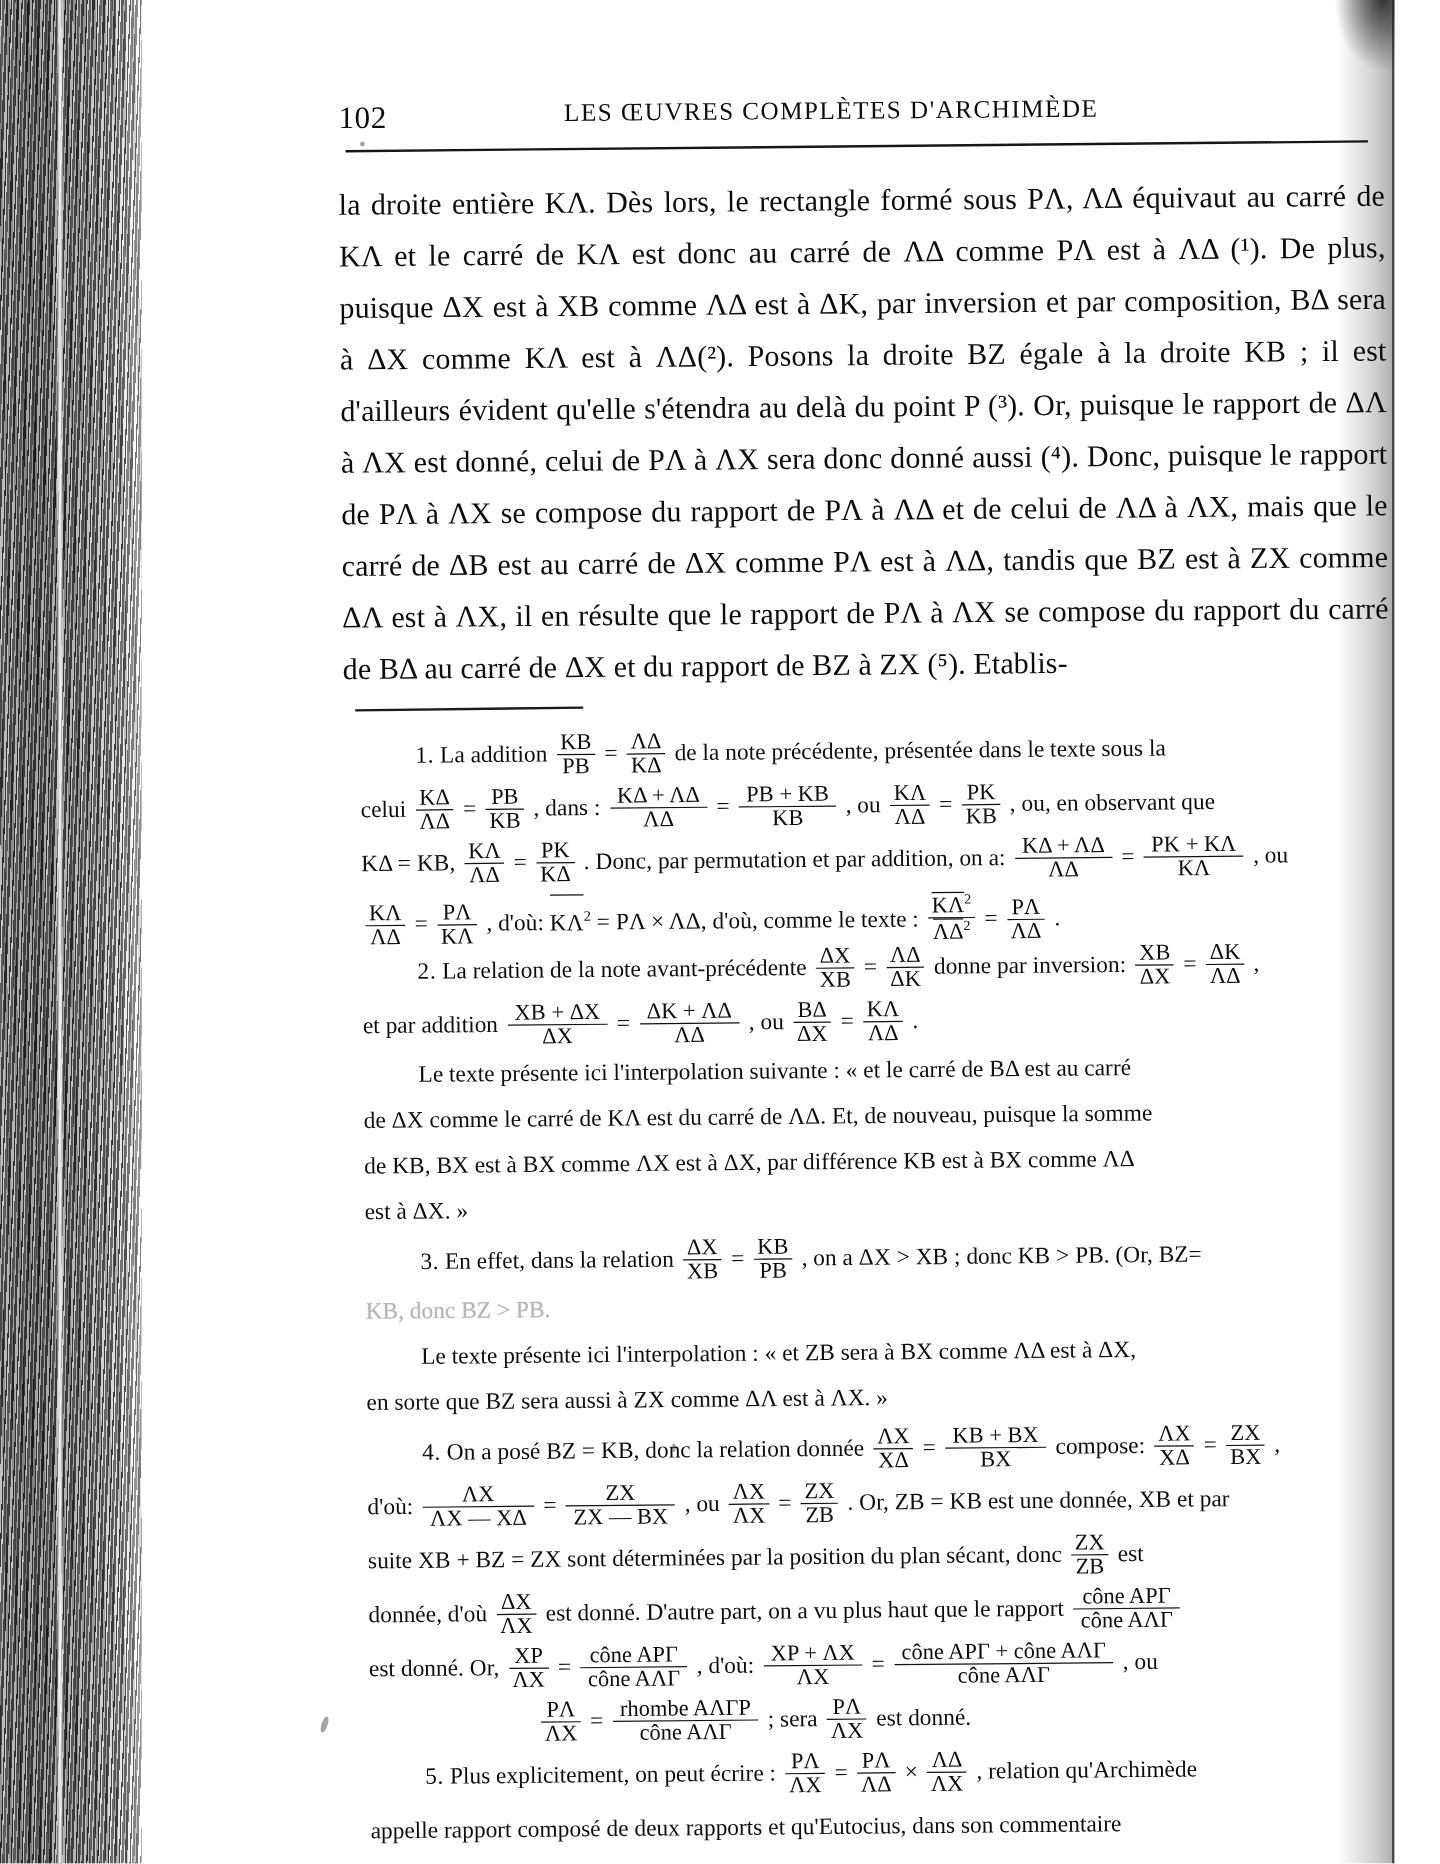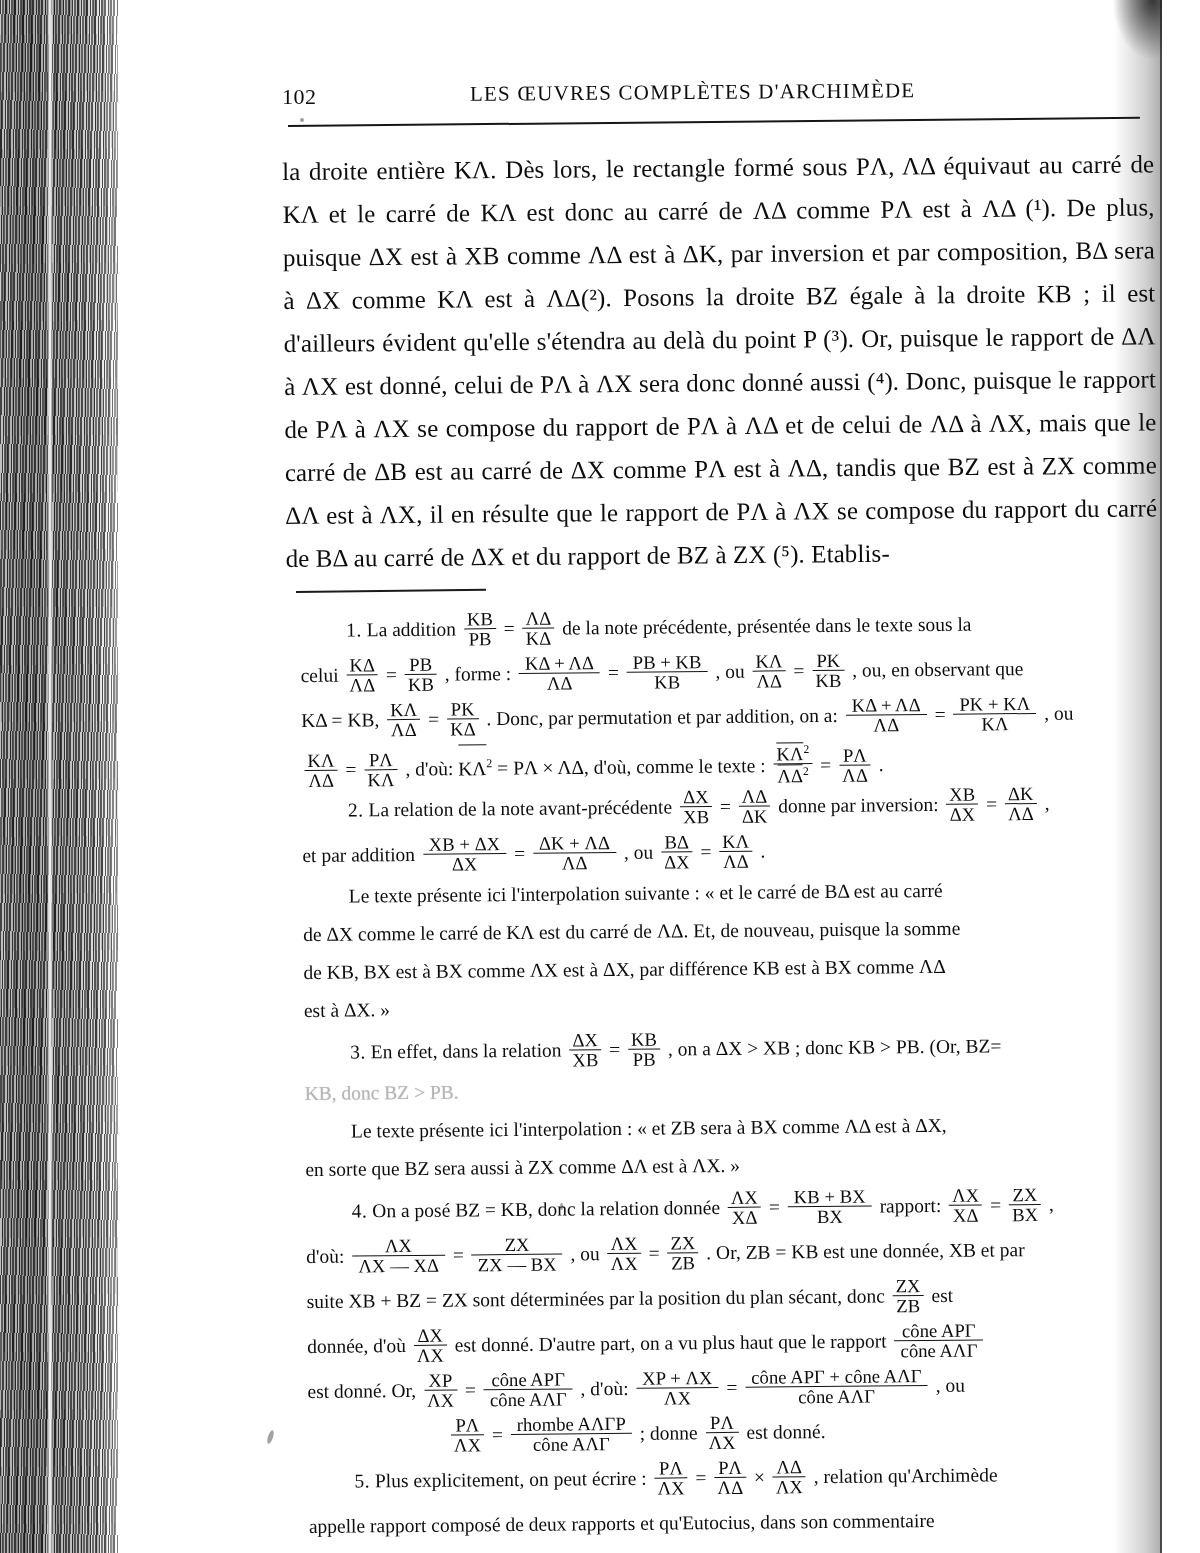--- a/index.html
+++ b/index.html
@@ -61,21 +61,21 @@
     position:absolute;left:0;top:0;width:1200px;height:1553px;
     color:#0d0d0d;
   }
 
   
   #header{
     position:absolute;left:0;top:84px;width:1160px;height:34px;
   }
   #page-number{
     position:absolute;left:282px;top:0;
-    font-size:22px;letter-spacing:.5px;
+    font-size:26px;letter-spacing:.5px;
   }
   #running-head{
     position:absolute;left:470px;top:-4px;
     font-size:21px;letter-spacing:1.2px;
     transform:rotate(-0.45deg);
     white-space:nowrap;
   }
   #header-rule{
     position:absolute;left:288px;top:125px;width:852px;height:0;
     border-top:2px solid #161616;
@@ -196,21 +196,21 @@
         <span>celui</span>
         <span class="frac">
           <span class="num">KΔ</span>
           <span class="den">ΛΔ</span>
         </span>
         <span>=</span>
         <span class="frac">
           <span class="num">PB</span>
           <span class="den">KB</span>
         </span>
-        <span>, forme :</span>
+        <span>, dans :</span>
         <span class="frac wide">
           <span class="num">KΔ + ΛΔ</span>
           <span class="den">ΛΔ</span>
         </span>
         <span>=</span>
         <span class="frac wide">
           <span class="num">PB + KB</span>
           <span class="den">KB</span>
         </span>
         <span>, ou</span>
@@ -359,21 +359,21 @@
         <span>On a posé BZ = KB, donc la relation donnée</span>
         <span class="frac">
           <span class="num">ΛX</span>
           <span class="den">XΔ</span>
         </span>
         <span>=</span>
         <span class="frac wide">
           <span class="num">KB + BX</span>
           <span class="den">BX</span>
         </span>
-        <span>rapport:</span>
+        <span>compose:</span>
         <span class="frac">
           <span class="num">ΛX</span>
           <span class="den">XΔ</span>
         </span>
         <span>=</span>
         <span class="frac">
           <span class="num">ZX</span>
           <span class="den">BX</span>
         </span>
         <span>,</span>
@@ -452,21 +452,21 @@
       <span class="fn-line" style="padding-left:140px;">
         <span class="frac">
           <span class="num">PΛ</span>
           <span class="den">ΛX</span>
         </span>
         <span>=</span>
         <span class="frac wide">
           <span class="num">rhombe AΛΓP</span>
           <span class="den">cône AΛΓ</span>
         </span>
-        <span>; donne</span>
+        <span>; sera</span>
         <span class="frac">
           <span class="num">PΛ</span>
           <span class="den">ΛX</span>
         </span>
         <span>est donné.</span>
       </span>
     </div>
 
     <div class="fn-block">
       <span class="fn-line indent">

